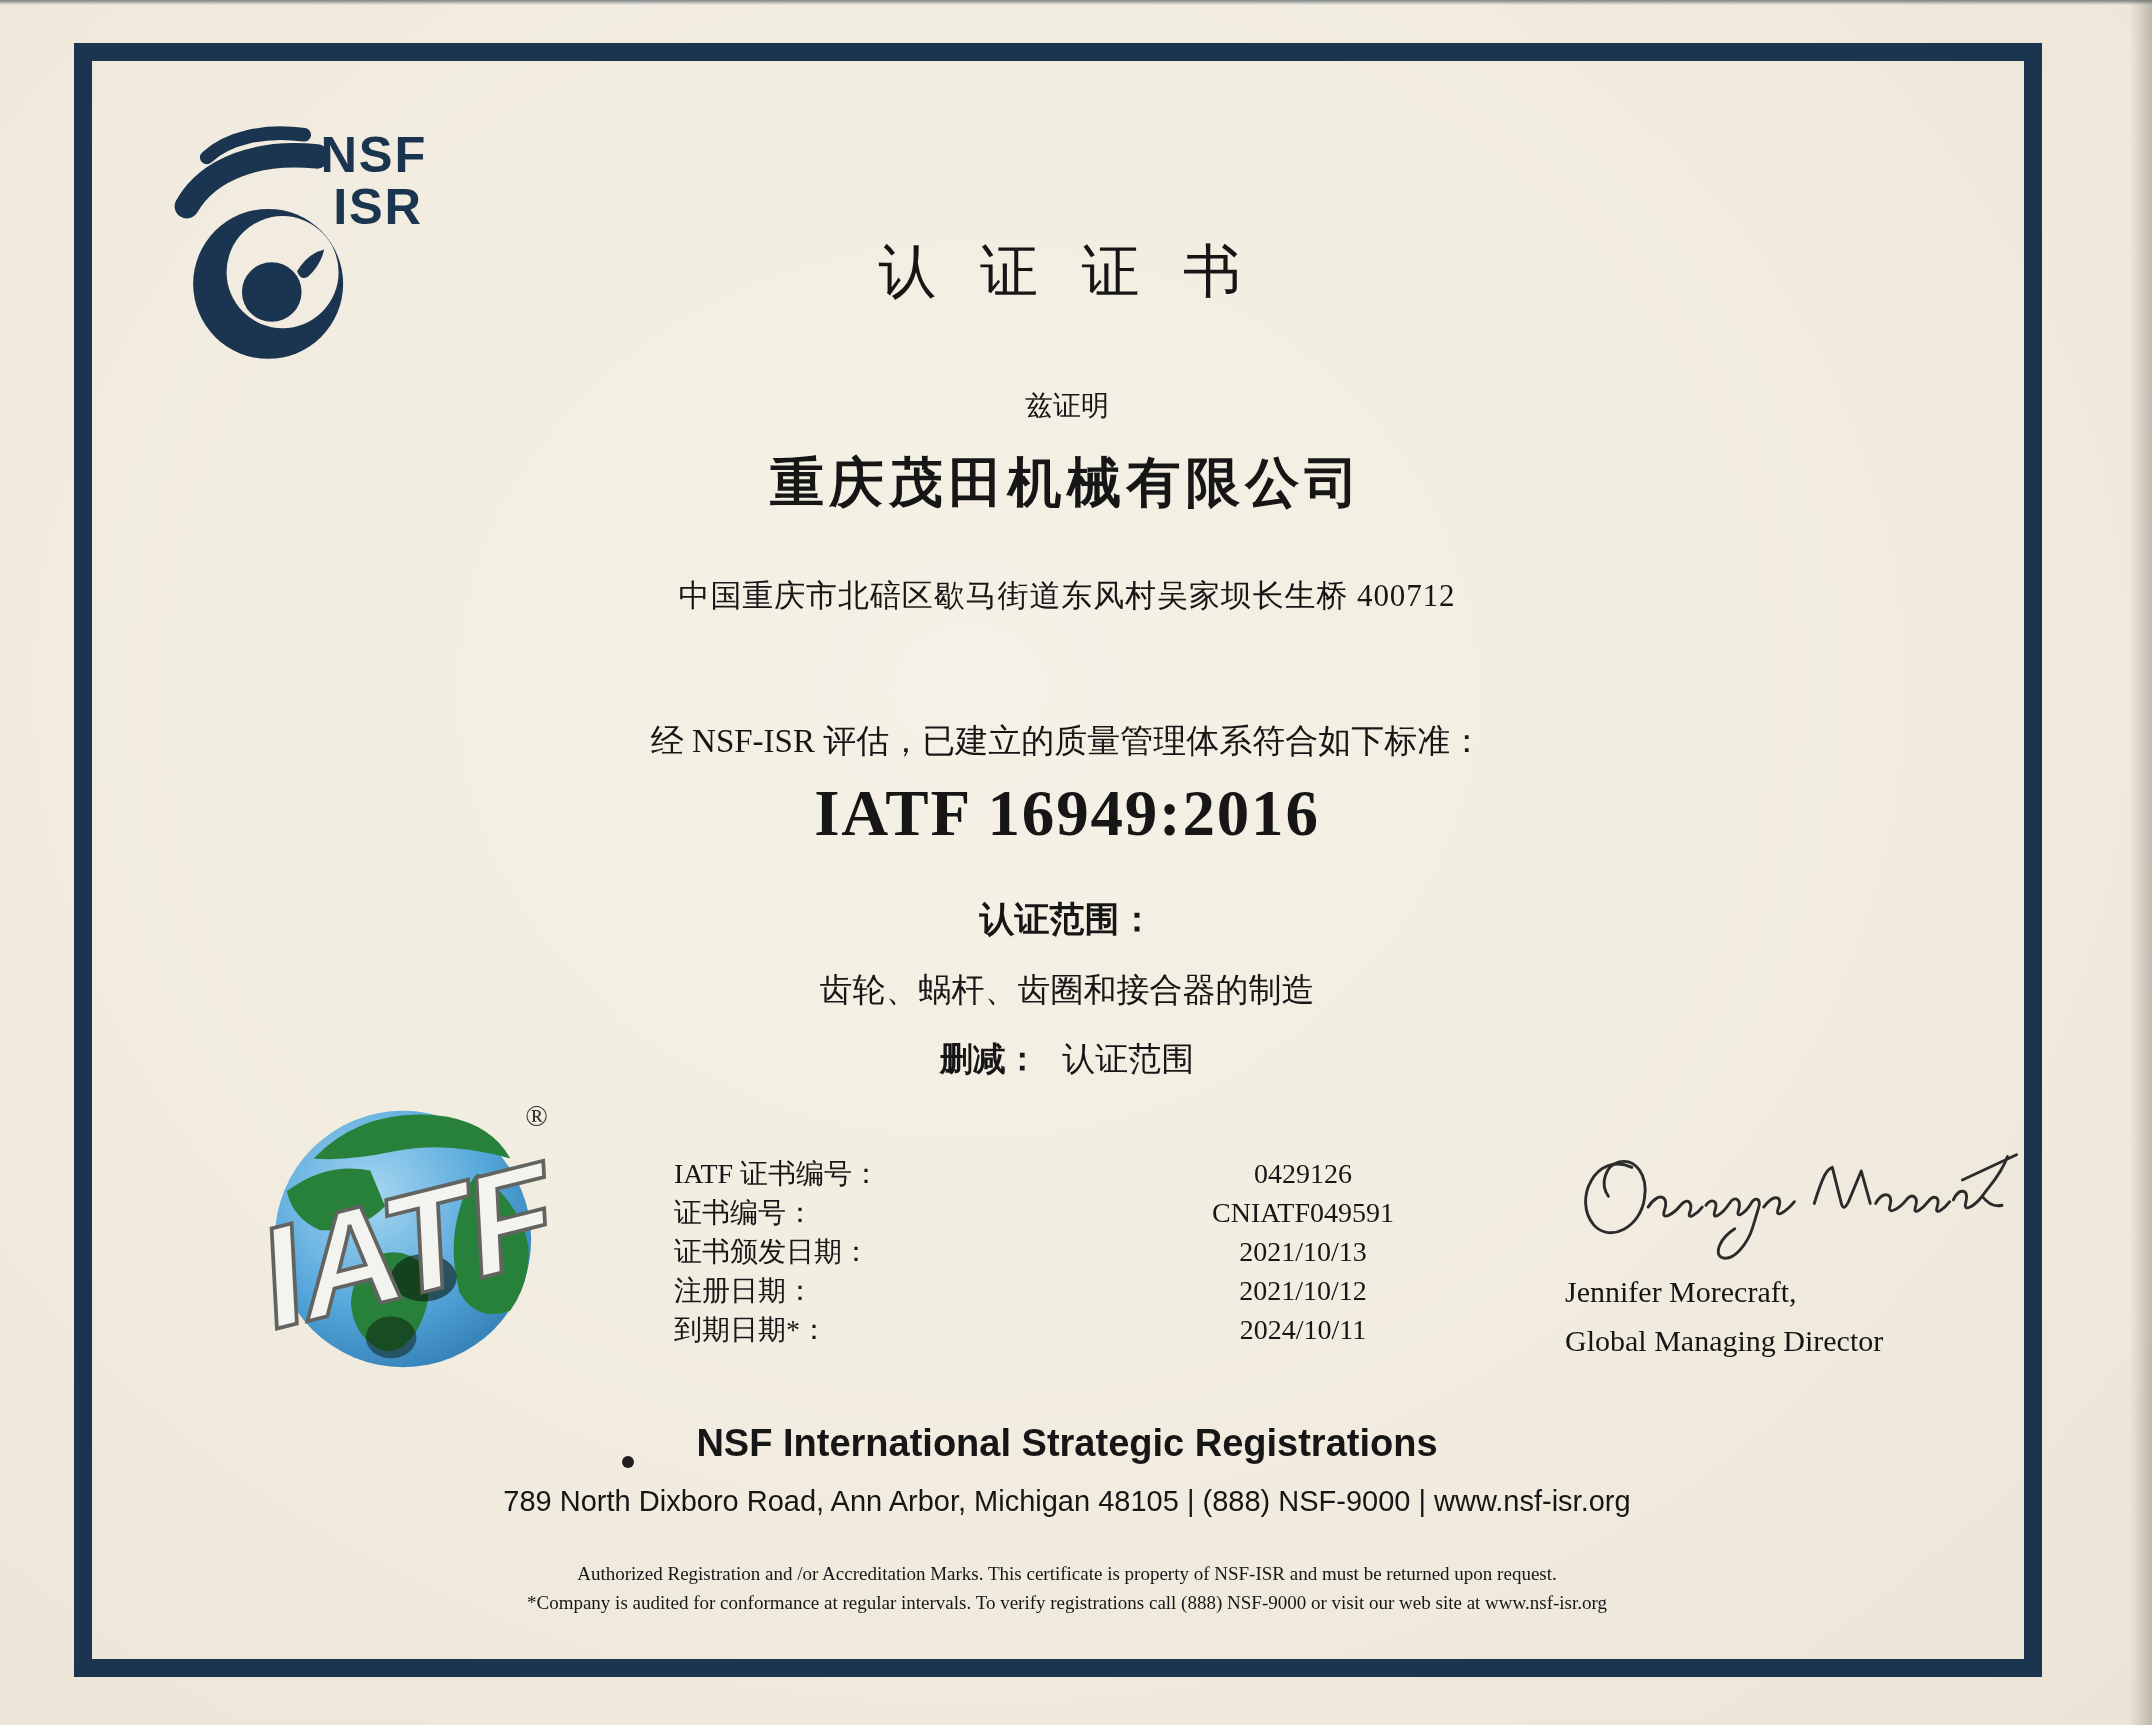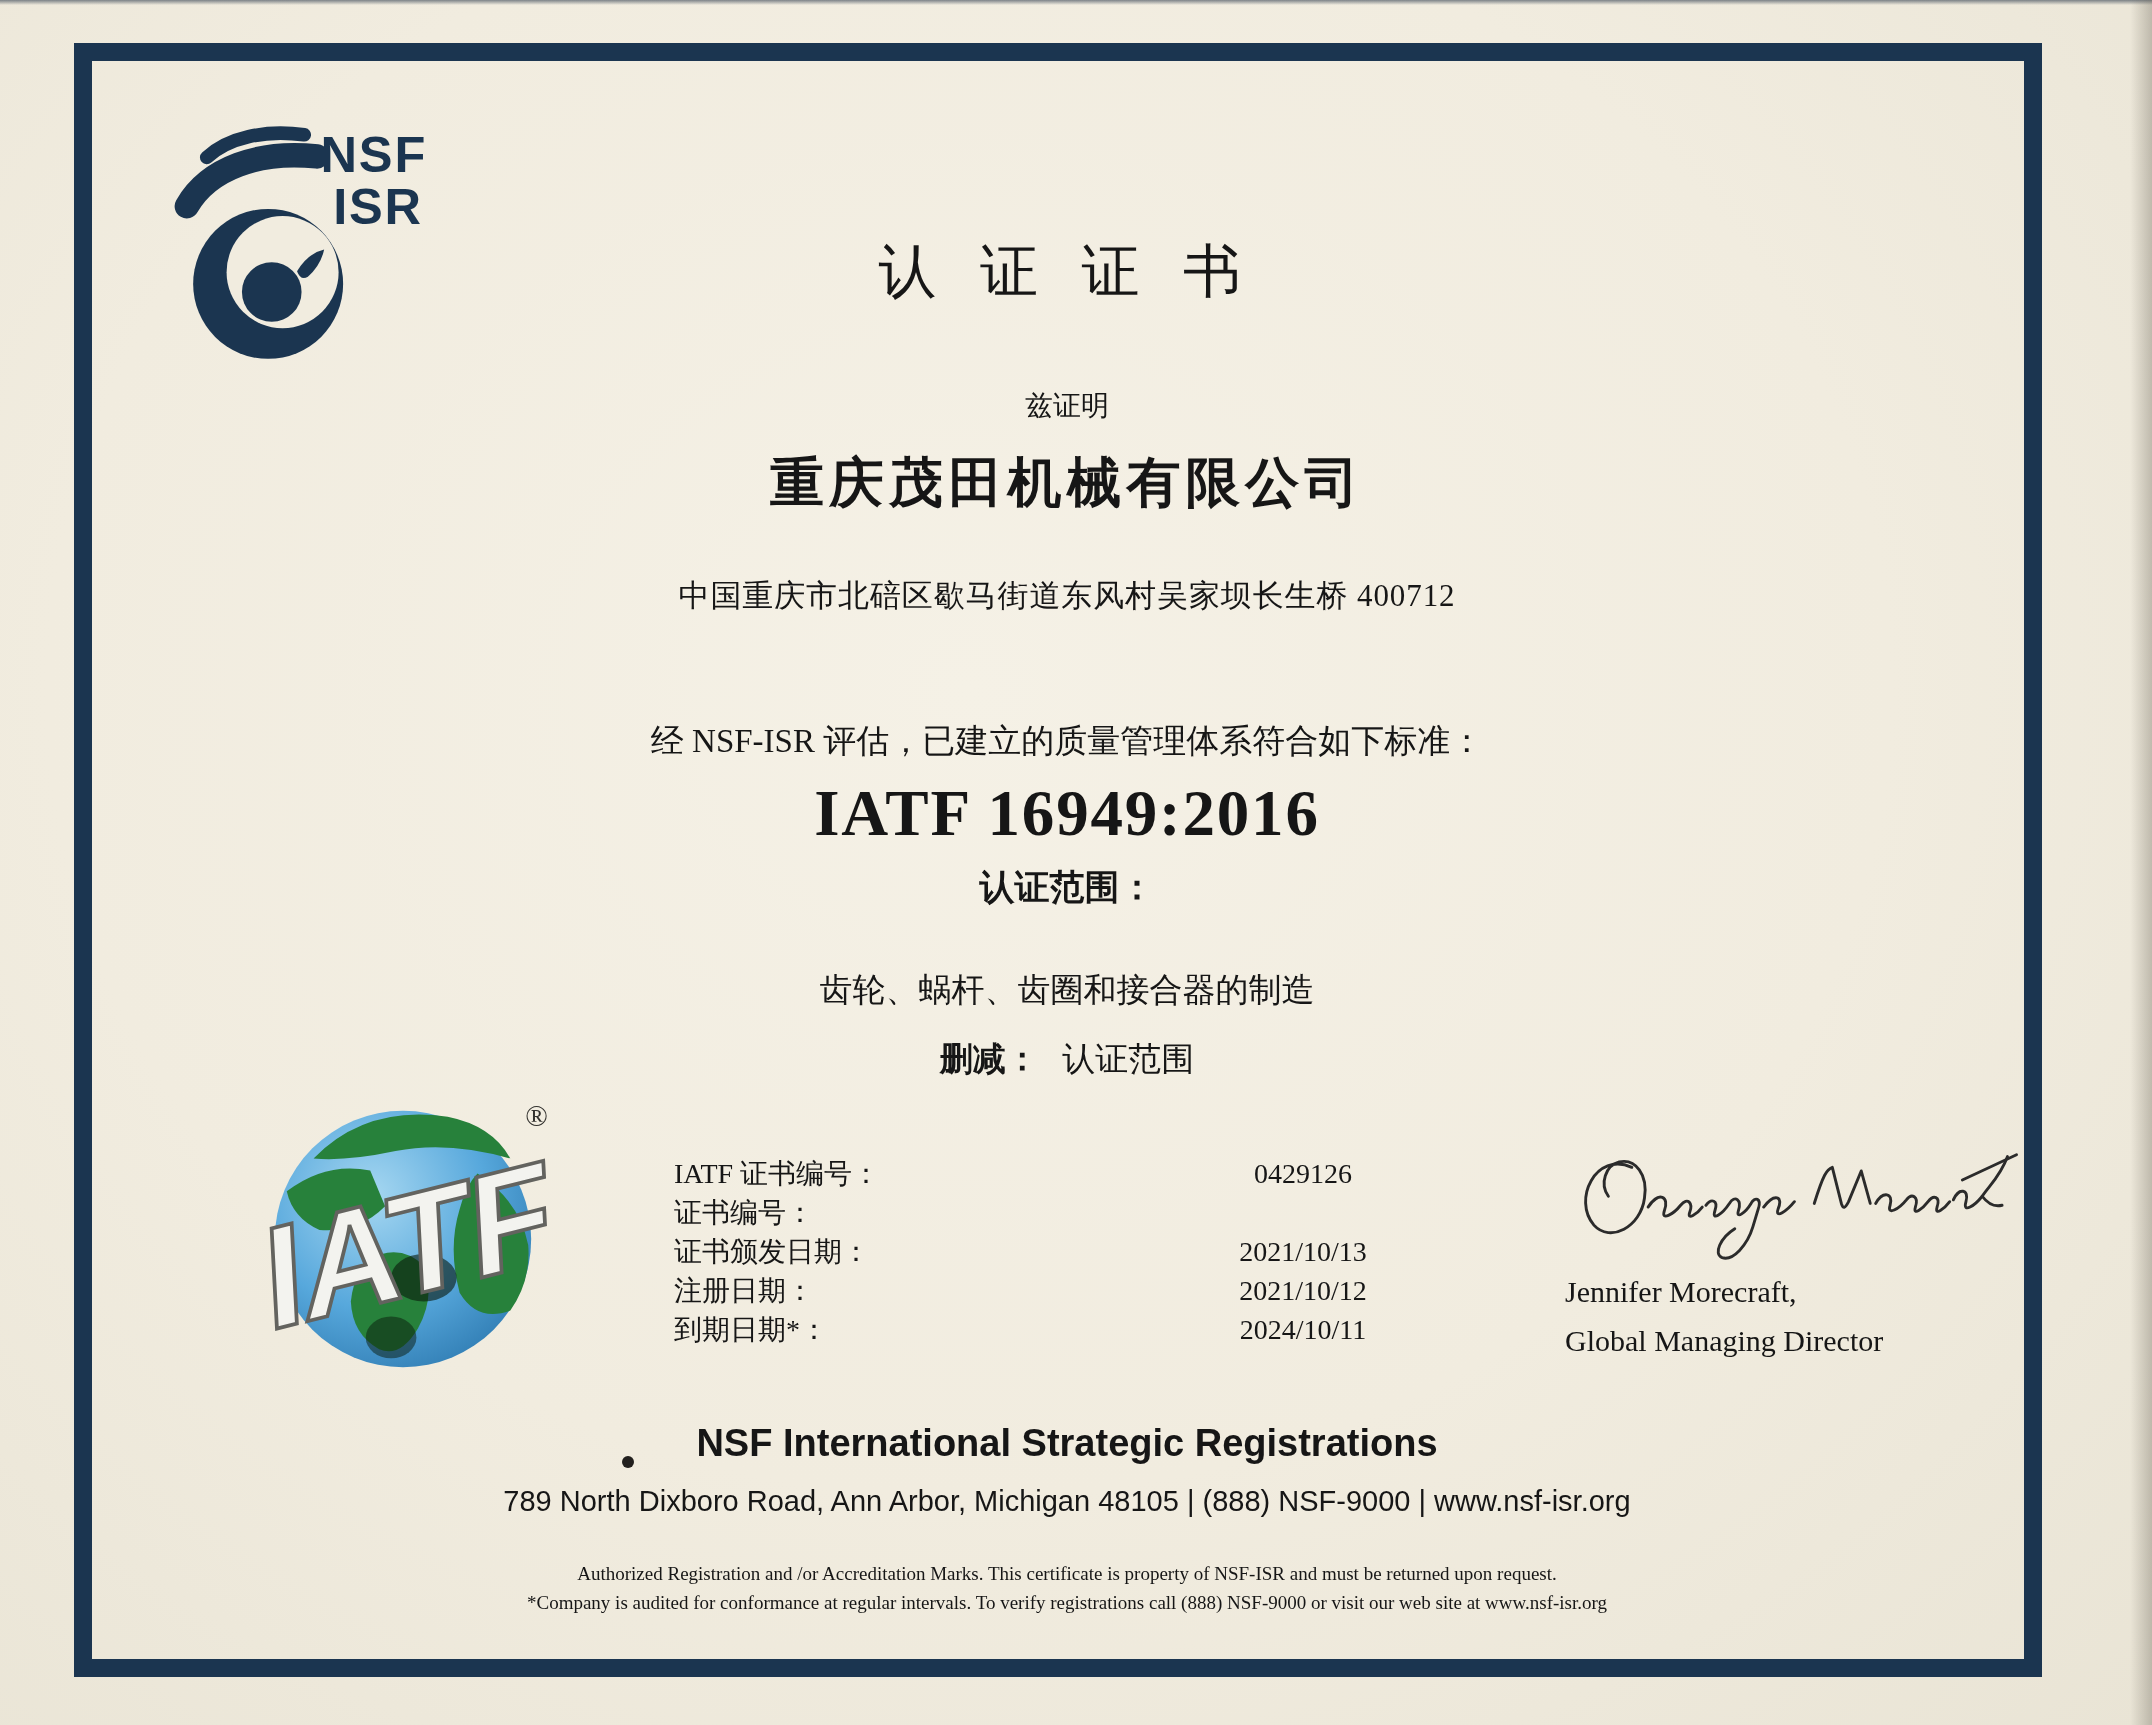--- a/index.html
+++ b/index.html
@@ -17,21 +17,21 @@
     position:absolute; left:74px; top:43px; width:1968px; height:1634px;
     border:18px solid #1b3550; box-sizing:border-box;
   }
   .line{position:absolute; left:90px; width:1954px; text-align:center; white-space:nowrap;}
   .cert-title{top:233px; font-size:58px; letter-spacing:14.5px;}
   .certify{top:387px; font-size:28px;}
   .company{top:447px; font-size:54px; font-weight:bold; letter-spacing:5.4px;}
   .address{top:575px; font-size:31px; letter-spacing:0.9px;}
   .assessment{top:719px; font-size:33px;}
   .standard{top:776px; font-size:65px; font-weight:bold; letter-spacing:1.8px;}
-  .scope-heading{top:864px; font-size:35px; font-weight:bold;}
+  .scope-heading{top:896px; font-size:35px; font-weight:bold;}
   .scope-text{top:968px; font-size:33px;}
   .exclusion{top:1037px; font-size:33px;}
   .exclusion .lbl{font-weight:bold;}
   .exclusion .val{margin-left:23.5px;}
 
   .details{position:absolute; left:674px; top:1154px; width:896px; font-size:28px;}
   .detail-row{display:flex; height:39px; line-height:39px;}
   .detail-row .dlabel{width:362px; text-align:left;}
   .detail-row .dvalue{flex:1; text-align:center;}
 
@@ -106,20 +106,21 @@
     <text x="182" y="28" font-size="20" fill="#33322f">®</text>
   </svg>
 
   <div class="details">
     <div class="detail-row">
       <span class="dlabel">IATF 证书编号：</span>
       <span class="dvalue">0429126</span>
     </div>
     <div class="detail-row">
       <span class="dlabel">证书编号：</span>
+      <span class="dvalue">CNIATF049591</span>
     </div>
     <div class="detail-row">
       <span class="dlabel">证书颁发日期：</span>
       <span class="dvalue">2021/10/13</span>
     </div>
     <div class="detail-row">
       <span class="dlabel">注册日期：</span>
       <span class="dvalue">2021/10/12</span>
     </div>
     <div class="detail-row">

